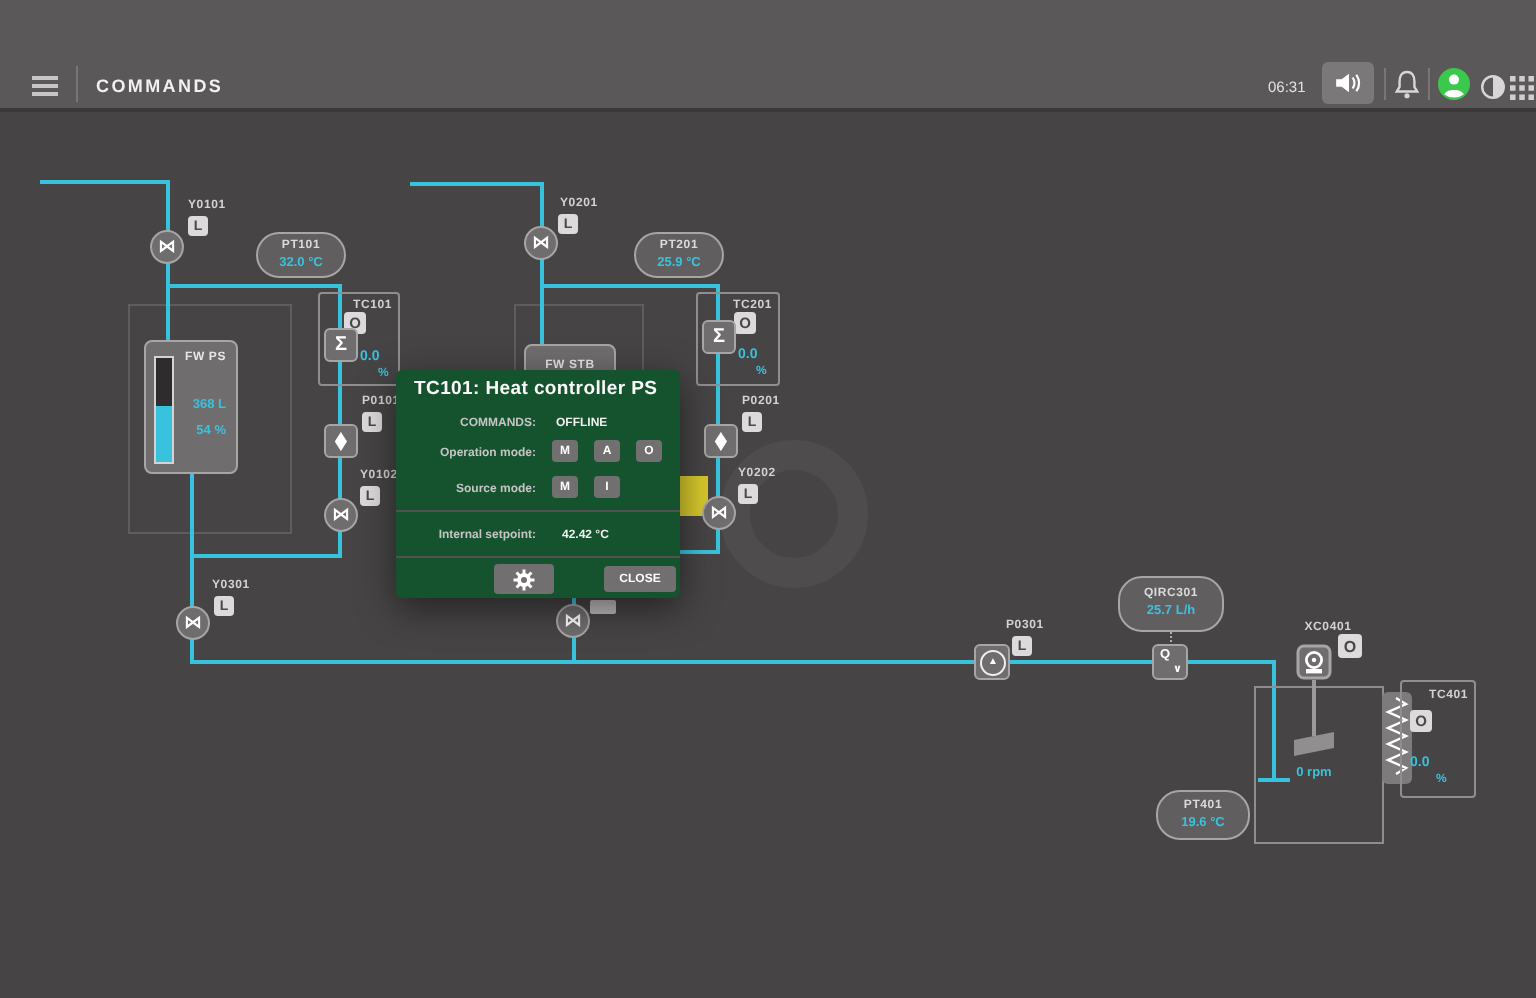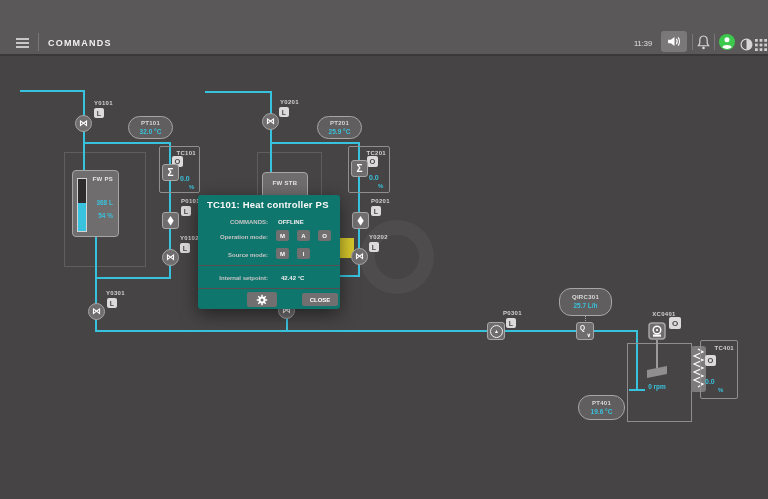--- a/index.html
+++ b/index.html
@@ -24,21 +24,21 @@
   .badge-o{width:11px;height:11px;font-size:7.5px;}
   .vcircle{position:absolute;width:17px;height:17px;border-radius:50%;background:#6f6d6d;border:1.5px solid #a7a5a5;box-sizing:border-box;display:flex;align-items:center;justify-content:center;color:#fff;font-size:9px;font-weight:bold;line-height:1;}
   .sqicon{position:absolute;width:17px;height:17px;border-radius:3px;background:#6f6d6d;border:1.5px solid #a7a5a5;box-sizing:border-box;display:flex;align-items:center;justify-content:center;color:#fff;font-weight:bold;line-height:1;}
   .sigma{font-size:10px;}
   .loz{font-size:8px;transform:scaleY(1.55);}
   .pill{position:absolute;background:#605e5e;border:1.5px solid #a7a5a5;border-radius:12px;box-sizing:border-box;text-align:center;overflow:hidden;}
   .pill-l{font-size:6px;font-weight:bold;color:#dcdada;letter-spacing:.3px;margin-top:3px;}
   .pill-v{font-size:6.5px;font-weight:bold;margin-top:2px;}
   .val{position:absolute;font-size:7px;font-weight:bold;color:#39c2dd;white-space:nowrap;}
   
-  #dialog{position:absolute;left:198px;top:195px;width:142px;height:114px;background:#0f766e;border-radius:3px;box-shadow:0 5px 18px rgba(0,0,0,.5);z-index:10;}
+  #dialog{position:absolute;left:198px;top:185px;width:142px;height:114px;background:#14532d;border-radius:3px;box-shadow:0 5px 18px rgba(0,0,0,.5);z-index:10;}
   #dialog .dl{position:absolute;font-size:6px;font-weight:bold;color:#c6c4c4;width:64px;text-align:right;}
   #dialog .dv{position:absolute;font-size:6px;font-weight:bold;color:#f2f0f0;}
   .dbtn{position:absolute;background:#716f6f;border-radius:2px;color:#fff;font-size:6px;font-weight:bold;display:flex;align-items:center;justify-content:center;}
   .ddiv{position:absolute;left:0;width:142px;height:1px;background:#525050;}
   #dlg-title{position:absolute;left:9px;top:4px;font-size:9.5px;font-weight:bold;color:#fbf9f9;white-space:nowrap;letter-spacing:.2px;}
   .gauge{position:absolute;border:1px solid #d4d2d2;background:#2e2c2c;}
   .gauge-fill{position:absolute;left:0;right:0;bottom:0;background:#39c2dd;}
   .ring{position:absolute;border-radius:50%;border:15px solid #4e4c4c;}
   .dotted{position:absolute;border-left:1px dotted #b0aeae;}
 </style>
@@ -49,21 +49,21 @@
 
   <div id="topbar">
     <div class="abs" style="left:16px;top:38px;width:13px;height:10px;">
       <div style="height:2px;background:#c8c6c6;margin-bottom:2px;"></div>
       <div style="height:2px;background:#c8c6c6;margin-bottom:2px;"></div>
       <div style="height:2px;background:#c8c6c6;"></div>
     </div>
     <div class="tb-sep" style="left:38px;top:33px;height:18px;"></div>
     <div id="tb-title" class="abs" style="left:48px;top:38px;">COMMANDS</div>
 
-    <div id="tb-time" class="abs" style="left:634px;top:39px;">11:39</div>
+    <div id="tb-time" class="abs" style="left:634px;top:39px;">06:31</div>
     <div class="abs tb-btn" style="left:661px;top:31px;width:26px;height:21px;background:#7a7878;">
       <svg viewBox="0 0 16 12" width="15" height="11">
           <polygon points="1,4 4,4 8,1 8,11 4,8 1,8" fill="#fff"></polygon>
           <path d="M10 3 Q12 6 10 9" stroke="#fff" fill="none" stroke-width="1.2"></path>
           <path d="M12 1.5 Q15 6 12 10.5" stroke="#fff" fill="none" stroke-width="1.2"></path>
         </svg>
     </div>
     <div class="tb-sep" style="left:692px;top:34px;height:16px;"></div>
     <div class="abs" style="left:697px;top:35px;">
       <svg viewBox="0 0 14 16" width="13" height="15">

